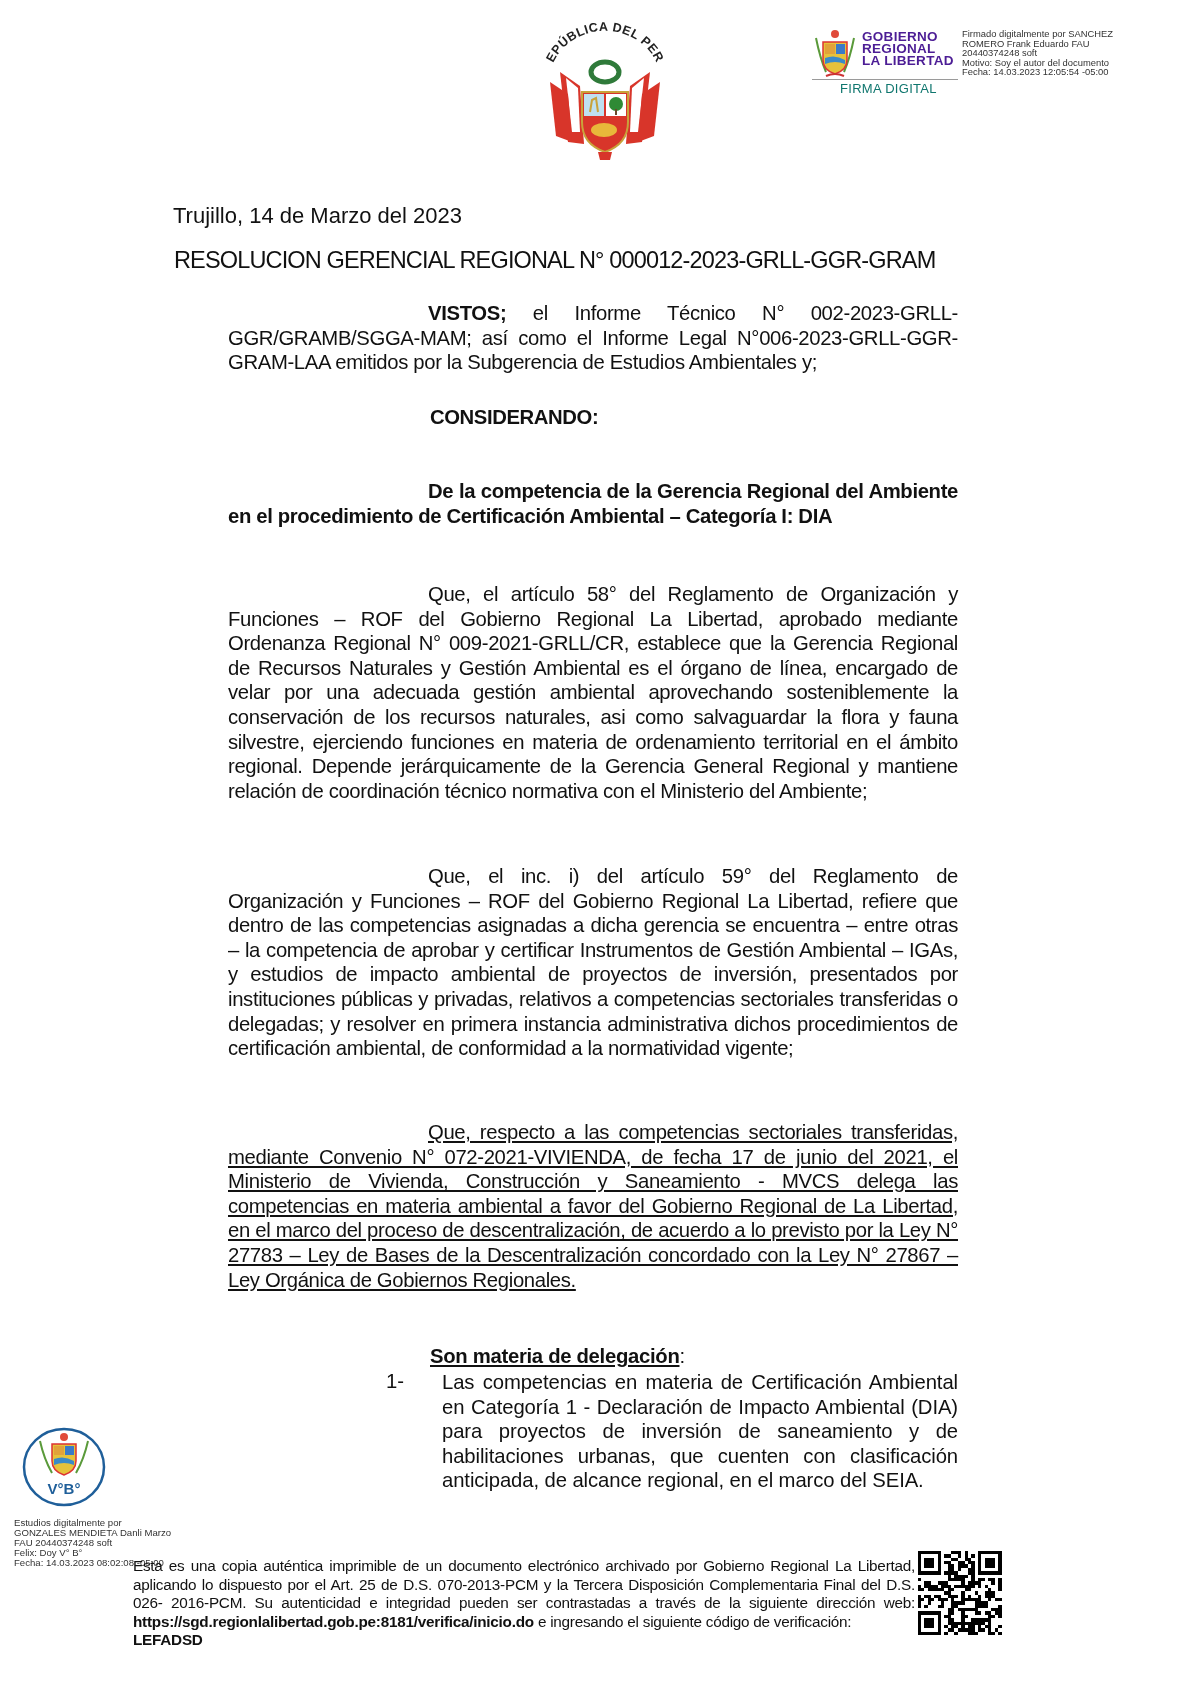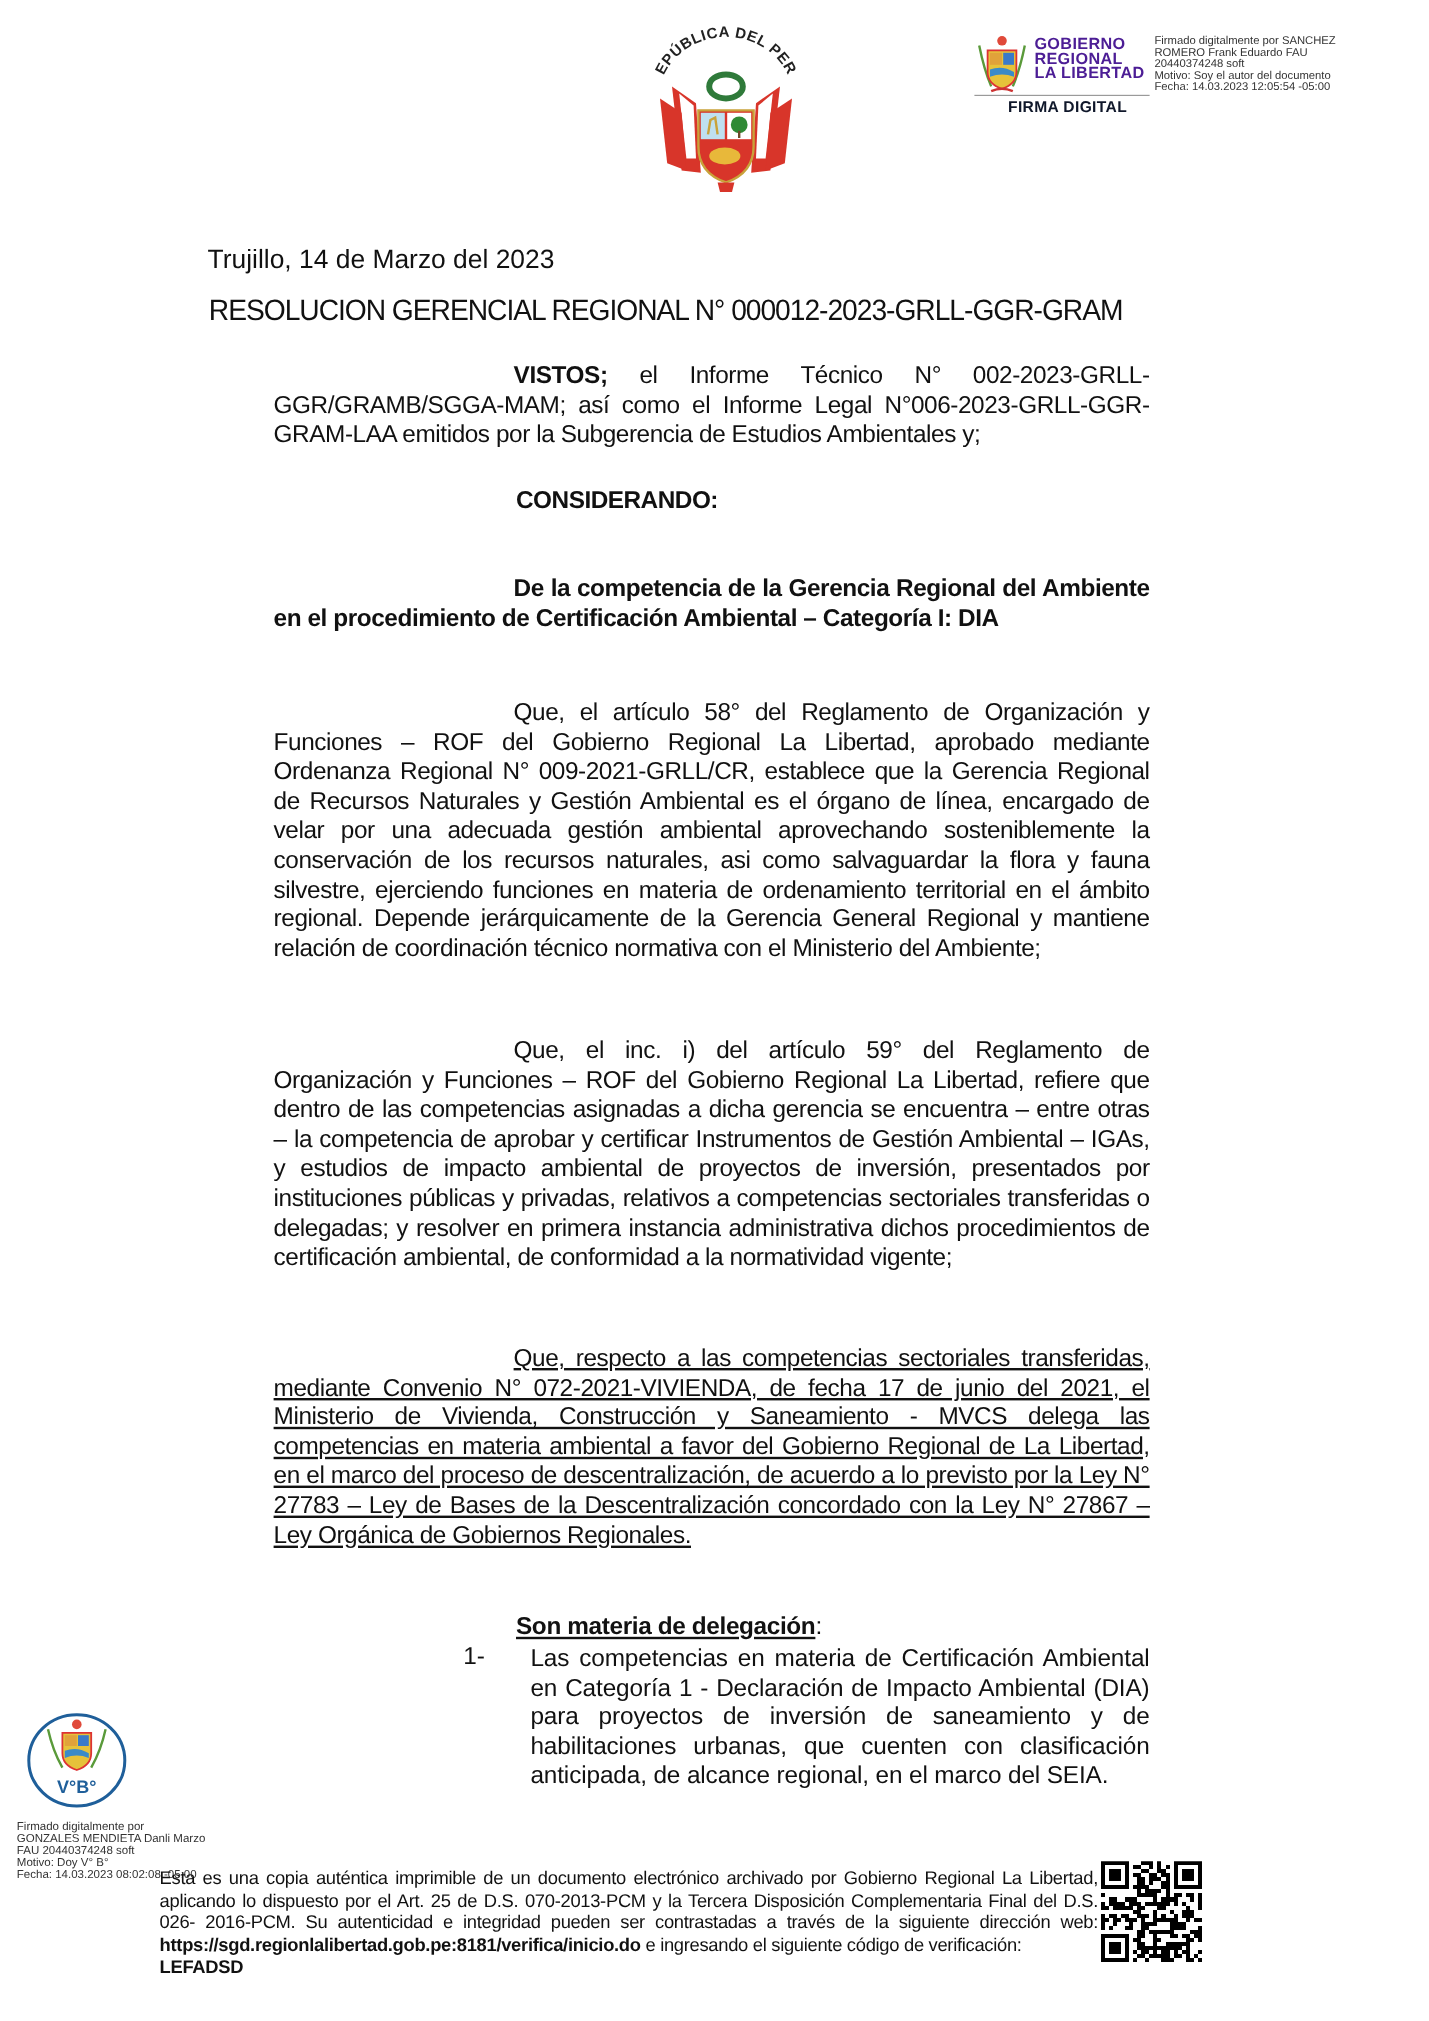--- a/index.html
+++ b/index.html
@@ -6,21 +6,21 @@
   body { width:1191px; height:1684px; position:relative; overflow:hidden; font-family:"Liberation Sans", sans-serif; color:#111; }
   .abs { position:absolute; }
 
   
   #peru-arms { left:540px; top:14px; width:130px; height:150px; }
 
   
   #gob-emblem { left:812px; top:28px; width:46px; height:52px; }
   #gob-name { left:862px; top:31px; font-weight:bold; color:#4c1d95; font-size:13.5px; line-height:12px; letter-spacing:0.3px; }
   #gob-line { left:812px; top:79px; width:146px; height:1px; background:#9a9a9a; }
-  #firma-digital { left:840px; top:81px; font-weight:bold; color:#0f172a; font-size:13px; letter-spacing:0.3px; }
+  #firma-digital { left:840px; top:81px; font-weight:normal; color:#0f766e; font-size:13px; letter-spacing:0.3px; }
   #sig1 { left:962px; top:29px; font-size:9.4px; line-height:9.6px; color:#333; }
 
   
   #date { left:173px; top:203px; font-size:22px; }
   #title { left:174px; top:246px; font-size:24.5px; letter-spacing:-0.9px; transform:scaleX(0.96); transform-origin:left top; white-space:nowrap; }
 
   .para { position:absolute; left:228px; width:730px; font-size:20.3px; line-height:24.6px; text-align:justify; letter-spacing:-0.35px; }
   .para .ind { display:inline-block; width:200px; }
   .b { font-weight:bold; }
 
@@ -125,24 +125,24 @@
   <path d="M18,14 Q22,32 30,46" stroke="#5a9a3a" stroke-width="2" fill="none"></path>
   <path d="M66,14 Q62,32 54,46" stroke="#5a9a3a" stroke-width="2" fill="none"></path>
   <circle cx="42" cy="10" r="4" fill="#e04a3a"></circle>
   <path d="M30,17 L54,17 L54,34 Q54,44 42,48 Q30,44 30,34 Z" fill="#e6c23a" stroke="#d33" stroke-width="1.5"></path>
   <rect x="32" y="19" width="10" height="9" fill="#e1a23a"></rect>
   <rect x="43" y="19" width="9" height="9" fill="#3a7ac8"></rect>
   <path d="M32,32 Q42,28 52,34 L52,38 Q42,34 32,38 Z" fill="#3a8ac8"></path>
   <text x="42" y="67" text-anchor="middle" font-size="15" font-weight="bold" font-family="Liberation Sans, sans-serif" fill="#1f5f9a">V°B°</text>
 </svg>
 <div id="sig2" class="abs">
-  <div>Firmado digitalmente por</div>
+  <div>Estudios digitalmente por</div>
   <div>GONZALES MENDIETA Danli Marzo</div>
   <div>FAU 20440374248 soft</div>
-  <div>Motivo: Doy V° B°</div>
+  <div>Felix: Doy V° B°</div>
   <div>Fecha: 14.03.2023 08:02:08 -05:00</div>
 </div>
 
 <div id="footer" class="abs"><span>Esta es una copia auténtica imprimible de un documento electrónico archivado por Gobierno Regional La Libertad, aplicando lo dispuesto por el Art. 25 de D.S. 070-2013-PCM y la Tercera Disposición Complementaria Final del D.S. 026- 2016-PCM. Su autenticidad e integridad pueden ser contrastadas a través de la siguiente dirección web: </span><span class="b">https://sgd.regionlalibertad.gob.pe:8181/verifica/inicio.do</span><span> e ingresando el siguiente código de verificación: </span><br><span class="b">LEFADSD</span></div>
 
 <svg id="qr" class="abs" viewBox="0 0 25 25" shape-rendering="crispEdges">
     <rect x="10" y="0" width="1" height="1" fill="#000"></rect>
     <rect x="11" y="0" width="1" height="1" fill="#000"></rect>
     <rect x="12" y="0" width="1" height="1" fill="#000"></rect>
     <rect x="14" y="0" width="1" height="1" fill="#000"></rect>

